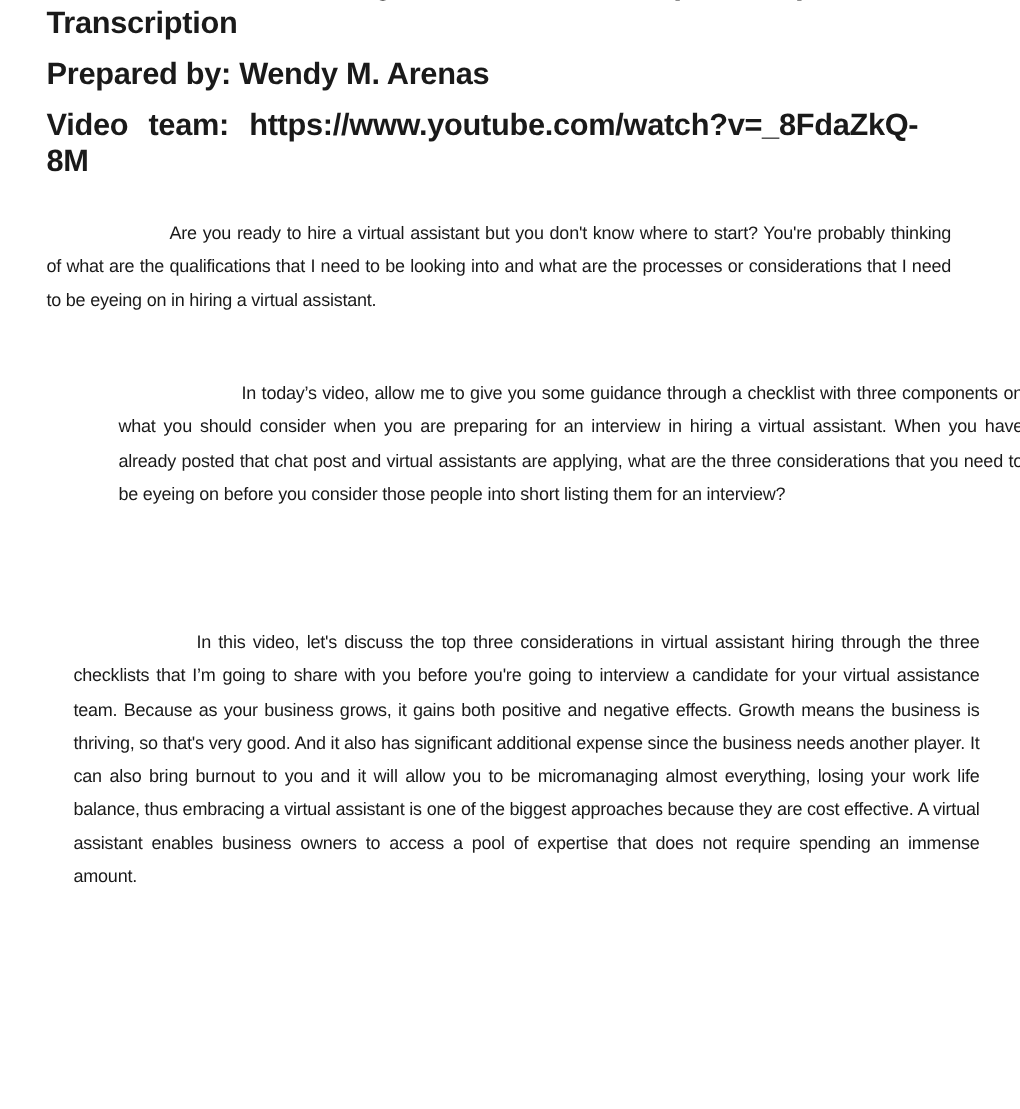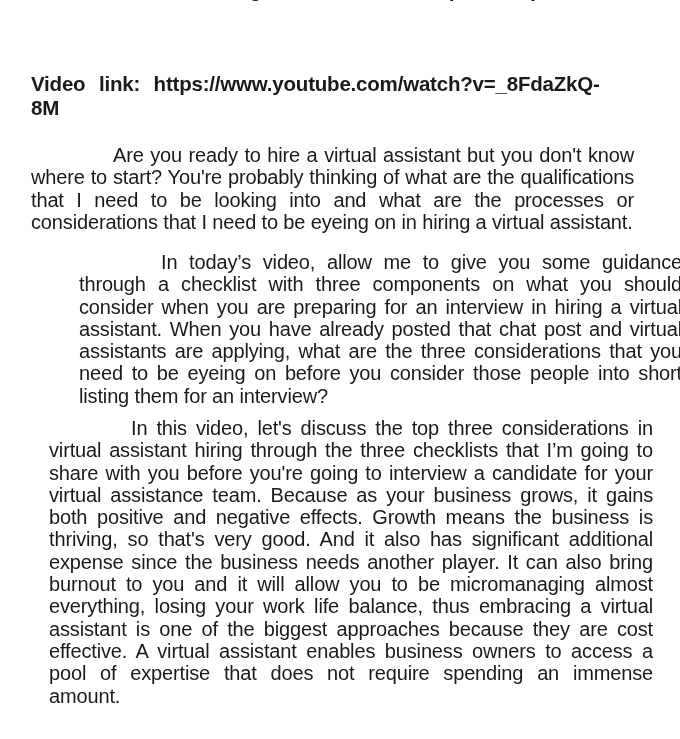--- a/index.html
+++ b/index.html
@@ -40,21 +40,21 @@
     .hdr.transcription { top: 4px; }
     .hdr.prepared { top: 38px; }
     .hdr.video {
       top: 72px;
       width: 590px;
       line-height: 24px;
       word-spacing: 8px;
     }
     .para {
       position: absolute;
-      font-size: 20px;
+      font-size: 12px;
       line-height: 22.3px;
       text-align: justify;
       color: #1a1a1a;
       margin: 0;
       letter-spacing: -0.15px;
     }
     .para .indent {
       display: inline-block;
       width: 82px;
     }
@@ -62,24 +62,26 @@
     .para.p2 { left: 31px; top: 251px; width: 603px; margin-left: 48px; }
     .para.p3 { left: 36px; top: 417px; width: 604px; margin-left: 13px; }
   </style>
 </head>
 <body>
 
 <div class="page">
 
   <div class="clipped-title">Virtual Assistant Hiring Checklist Transcription Top</div>
 
+  <div class="hdr transcription">Transcription</div>
 
+  <div class="hdr prepared">Prepared by: Wendy M. Arenas</div>
 
   <div class="hdr video">
-    <span>Video link:</span>
+    <span>Video team:</span>
     <span>https://www.youtube.com/watch?v=_8FdaZkQ-8M</span>
   </div>
 
   <p class="para p1"><span class="indent"></span><span>Are you ready to hire a virtual assistant but you don't know where to start? You're probably thinking of what are the qualifications that I need to be looking into and what are the processes or considerations that I need to be eyeing on in hiring a virtual assistant.</span></p>
 
   <p class="para p2"><span class="indent"></span><span>In today’s video, allow me to give you some guidance through a checklist with three components on what you should consider when you are preparing for an interview in hiring a virtual assistant.  When you have already posted that chat post and virtual assistants are applying, what are the three considerations that you need to be eyeing on before you consider those people into short listing them for an interview?</span></p>
 
   <p class="para p3"><span class="indent"></span><span>In this video, let's discuss the top three considerations in virtual assistant hiring through the three checklists that I’m going to share with you before you're going to interview a candidate for your virtual assistance team. Because as your business grows, it gains both positive and negative effects. Growth means the business is thriving, so that's very good. And it also has significant additional expense since the business needs another player. It can also bring burnout to you and it will allow you to be micromanaging almost everything, losing your work life balance, thus embracing a virtual assistant is one of the biggest approaches because they are cost effective. A virtual assistant enables business owners to access a pool of expertise that does not require spending an immense amount.</span></p>
 
 </div>

